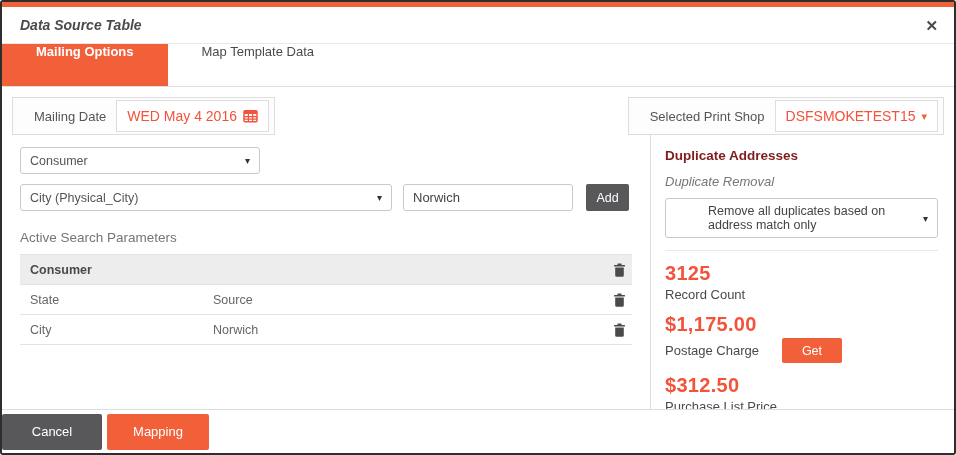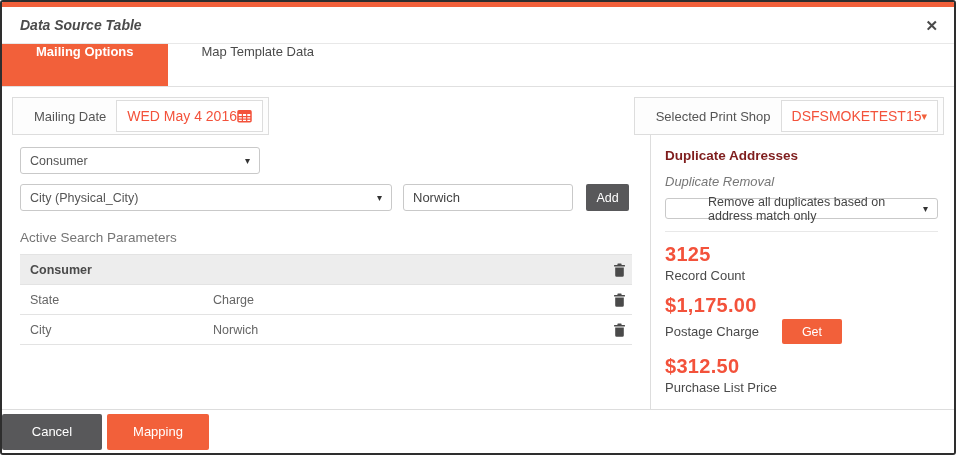--- a/index.html
+++ b/index.html
@@ -32,21 +32,21 @@
   .content { height: 325px; display: flex; flex-direction: column; }
 
   .date-row { display: flex; justify-content: space-between; padding: 10px 10px 0 10px; }
   .field-group {
     display: flex; align-items: center;
     border: 1px solid #ddd; background: #fdfdfd;
     height: 38px; padding: 0 5px 0 21px;
   }
   .field-group .group-label { font-size: 13px; color: #555; margin-right: 10px; white-space: nowrap; }
   .value-box {
-    display: flex; align-items: center; gap: 0;
+    display: flex; align-items: center; gap: 6px;
     border: 1px solid #ddd; background: #fff;
     height: 32px; padding: 0 10px;
     font-size: 14px; color: #f3523b; white-space: nowrap; cursor: pointer;
   }
   .value-box .caret { font-size: 11px; color: #f2603a; }
 
   .columns { flex: 1; display: flex; }
   .left-col { width: 648px; padding: 12px 18px 0 18px; }
   .right-col { flex: 1; border-left: 1px solid #ddd; padding: 13px 16px 0 14px; }
 
@@ -76,21 +76,21 @@
   .param-table { margin-top: 9px; width: 612px; border-top: 1px solid #e3e3e3; }
   .p-row { display: flex; align-items: center; height: 30px; border-bottom: 1px solid #e3e3e3; font-size: 12.5px; color: #666; }
   .p-row.header { background: #ededed; font-weight: bold; color: #4a4a4a; }
   .p-name { width: 193px; padding-left: 10px; }
   .p-value { flex: 1; }
   .p-trash { width: 26px; display: flex; justify-content: flex-end; padding-right: 6px; cursor: pointer; }
   .trash-svg { display: block; }
 
   .dup-heading { font-size: 13.5px; font-weight: bold; color: #7f1d1d; }
   .dup-sub { margin-top: 11px; font-size: 13px; font-style: italic; color: #777; }
-  .sel-duplicate { margin-top: 9px; width: 100%; font-size: 12.5px; color: #444; height: 21px; padding-left: 42px; }
+  .sel-duplicate { margin-top: 9px; width: 100%; font-size: 12.5px; color: #444; height: 40px; padding-left: 42px; }
   .dup-divider { border: none; border-top: 1px solid #e8e8e8; margin-top: 12px; }
 
   .stat { margin-top: 11px; }
   .stat-value { font-size: 20px; font-weight: bold; color: #f3523b; letter-spacing: .3px; }
   .stat-label-row { margin-top: 2px; font-size: 13px; color: #4a4a4a; display: flex; align-items: center; }
   .get-btn {
     margin-left: 23px; width: 60px; height: 25px;
     background: #f2603a; color: #fff; border: none; border-radius: 2px;
     font-size: 12.5px; cursor: pointer; font-family: "Liberation Sans", sans-serif;
   }
@@ -183,21 +183,21 @@
             <span class="p-trash">
               <svg class="trash-svg" width="13" height="14" viewBox="0 0 13 14" fill="#4a4a4a">
                 <rect x="4.4" y="0.6" width="4.2" height="1.8" rx="0.6"></rect>
                 <rect x="1" y="1.9" width="11" height="1.7" rx="0.5"></rect>
                 <path d="M2.2 4.4 h8.6 v8 a1.4 1.4 0 0 1 -1.4 1.4 h-5.8 a1.4 1.4 0 0 1 -1.4 -1.4 z"></path>
               </svg>
             </span>
           </div>
           <div class="p-row">
             <span class="p-name">State</span>
-            <span class="p-value">Charge</span>
+            <span class="p-value">Source</span>
             <span class="p-trash">
               <svg class="trash-svg" width="13" height="14" viewBox="0 0 13 14" fill="#4a4a4a">
                 <rect x="4.4" y="0.6" width="4.2" height="1.8" rx="0.6"></rect>
                 <rect x="1" y="1.9" width="11" height="1.7" rx="0.5"></rect>
                 <path d="M2.2 4.4 h8.6 v8 a1.4 1.4 0 0 1 -1.4 1.4 h-5.8 a1.4 1.4 0 0 1 -1.4 -1.4 z"></path>
               </svg>
             </span>
           </div>
           <div class="p-row">
             <span class="p-name">City</span>

